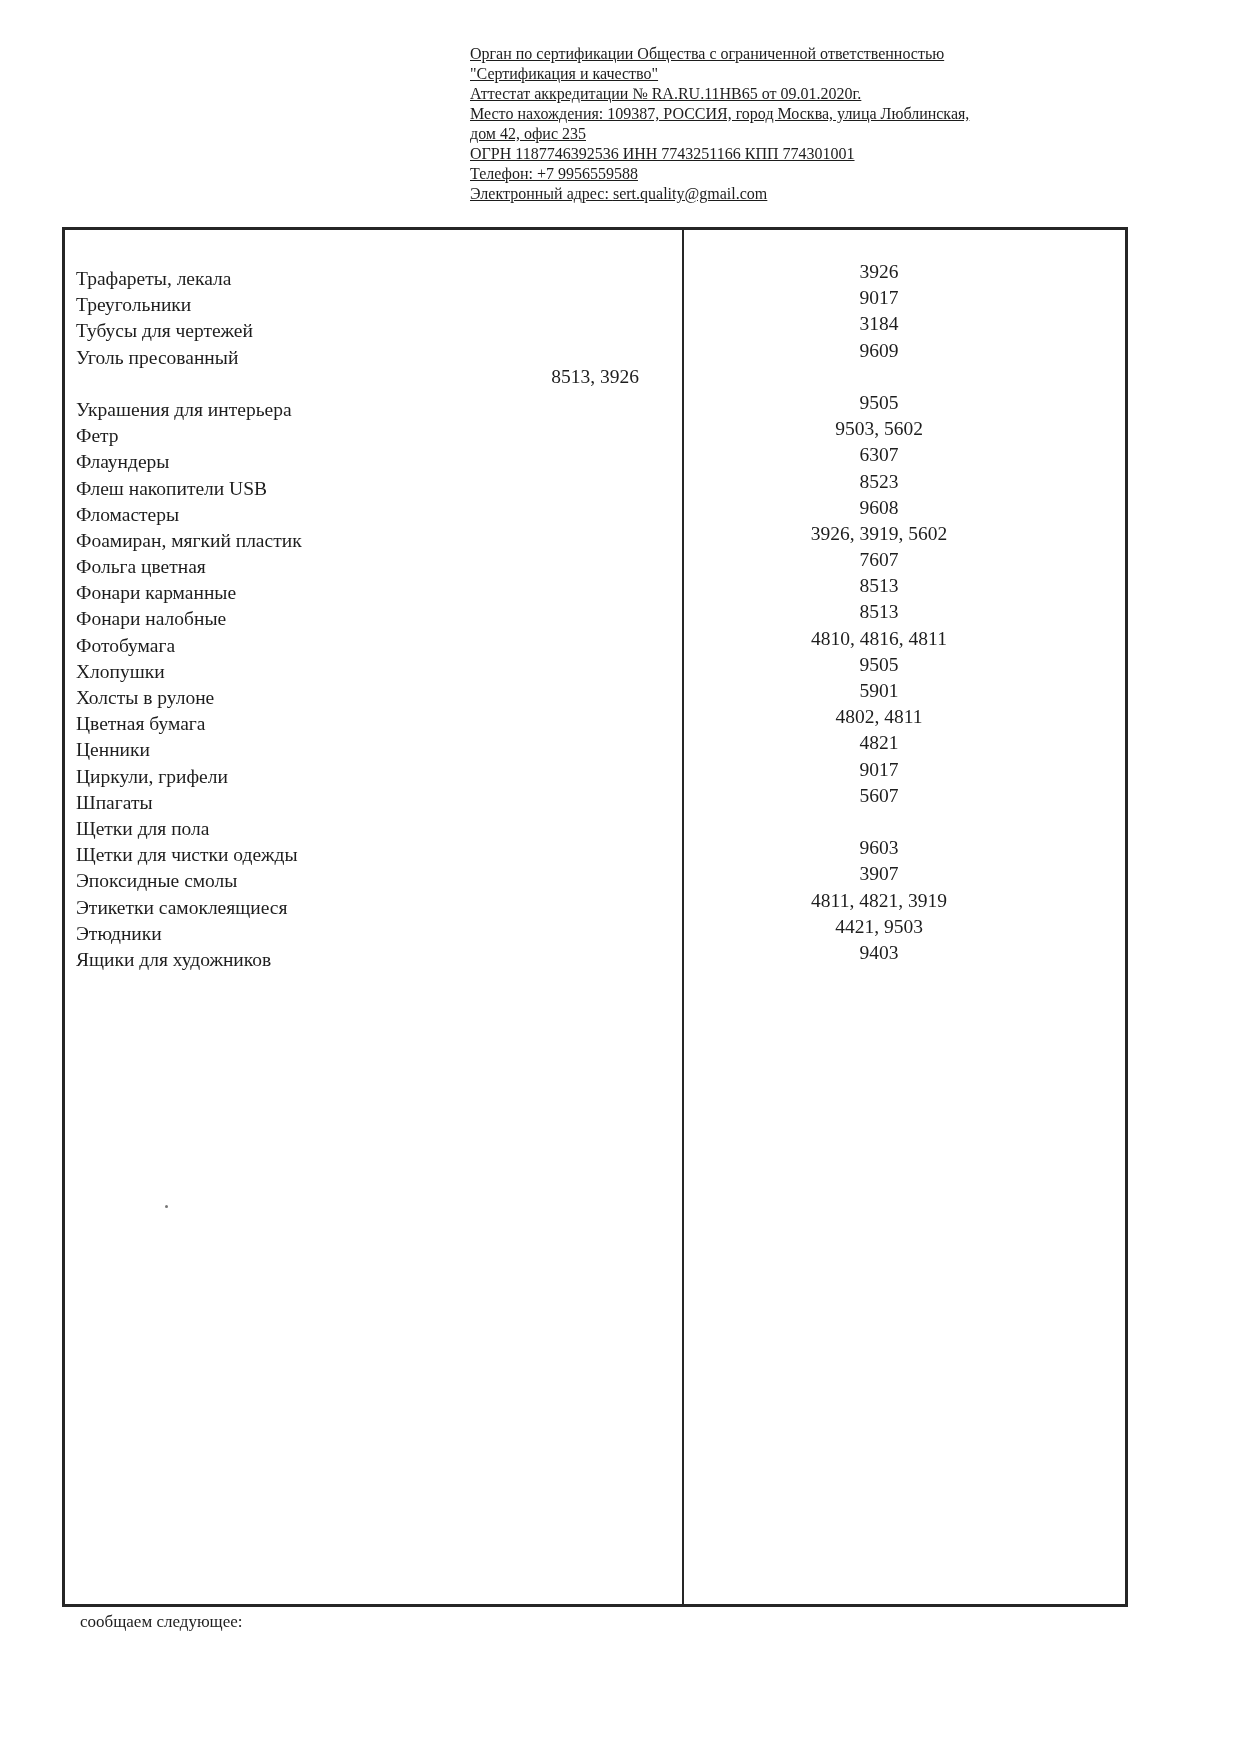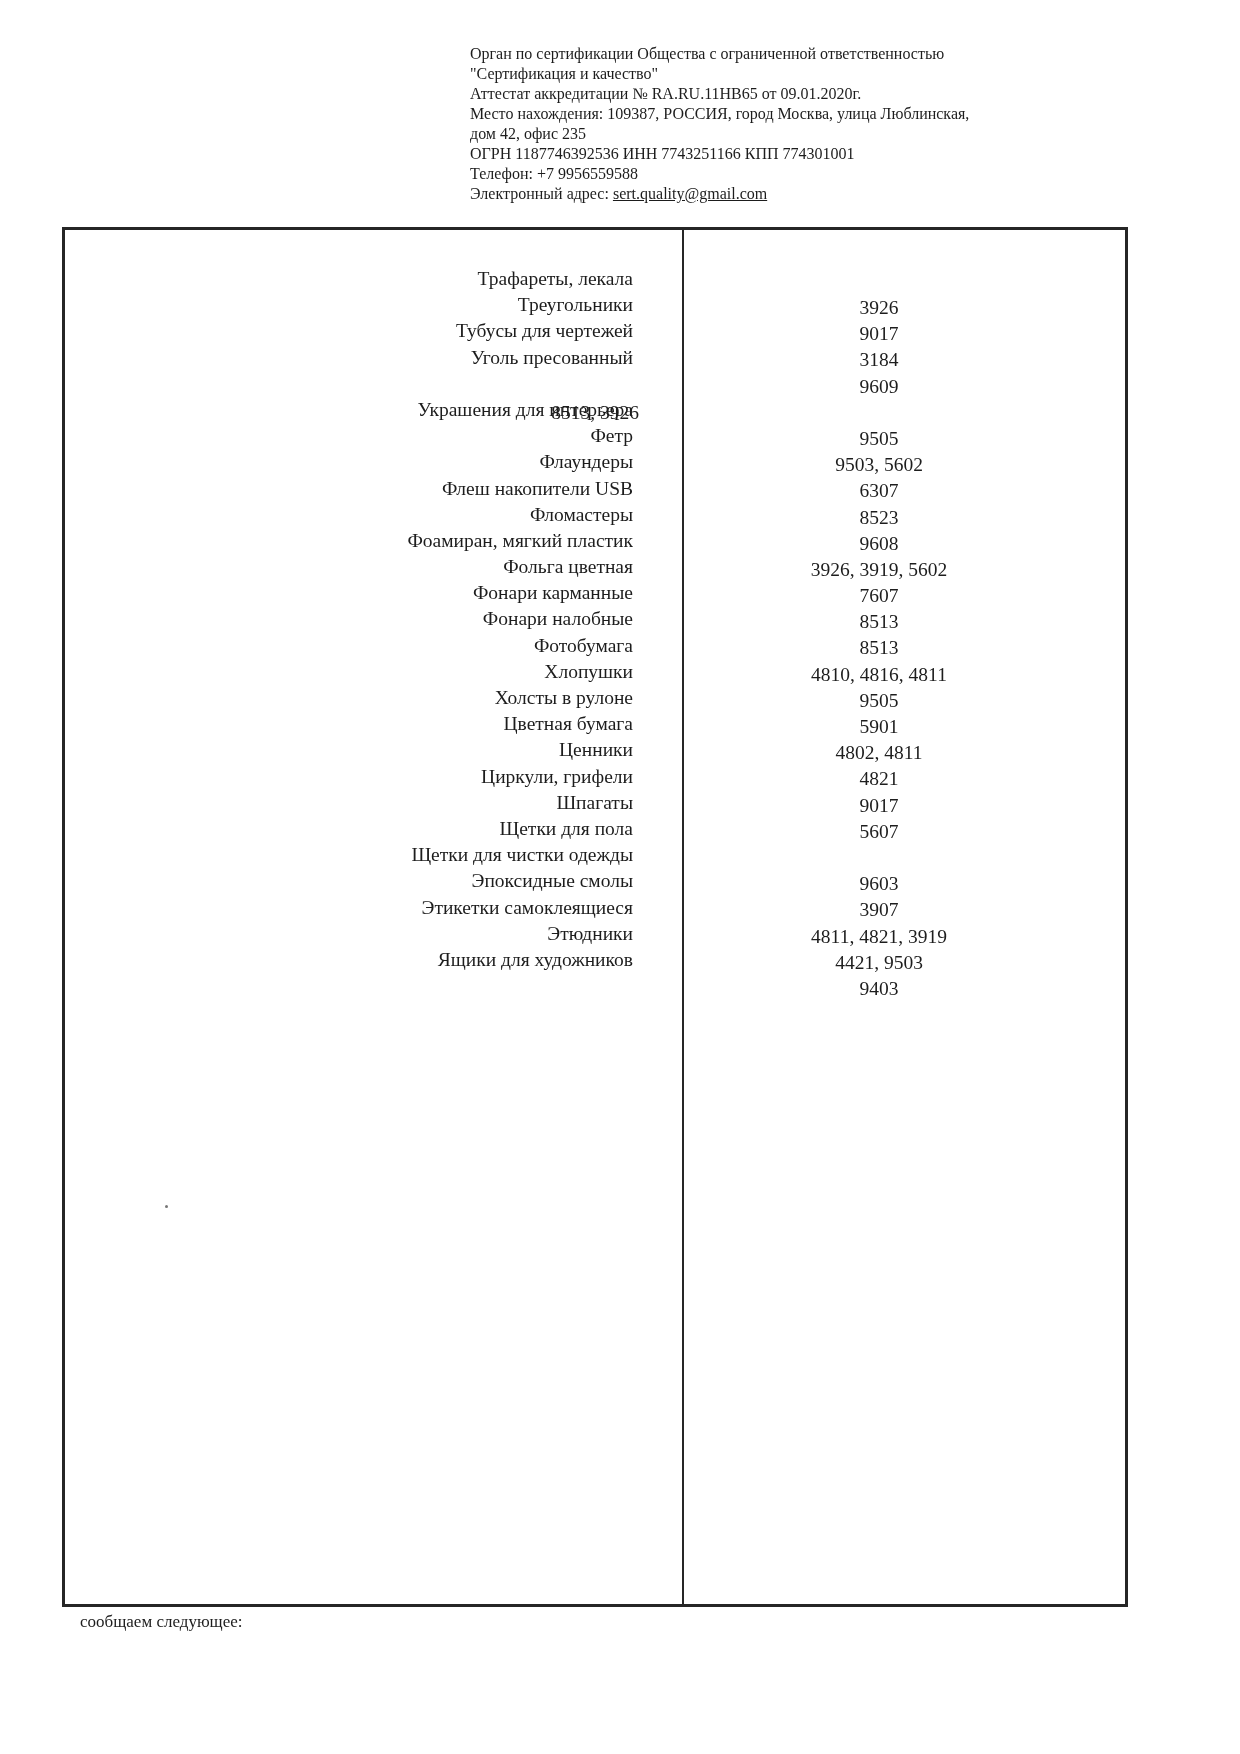--- a/index.html
+++ b/index.html
@@ -15,21 +15,21 @@
     overflow: hidden;
   }
   .header-block {
     position: absolute;
     left: 470px;
     top: 44px;
     width: 600px;
     font-size: 16px;
     line-height: 20px;
   }
-  .header-line { white-space: nowrap; }
+  .header-line { white-space: nowrap; text-decoration: underline; }
   .email { text-decoration: underline; }
   .table-box {
     position: absolute;
     left: 62px;
     top: 227px;
     width: 1066px;
     height: 1380px;
     border: 3px solid #262626;
   }
   .col-divider {
@@ -50,31 +50,29 @@
     display: flex;
     height: 26.2px;
     align-items: flex-start;
   }
   .cell-name {
     width: 568px;
     padding-left: 11px;
     font-size: 19.5px;
     line-height: 25px;
     white-space: nowrap;
-    text-align: right;
   }
   .cell-codes {
     flex: 1;
     text-align: center;
     font-size: 19.5px;
     line-height: 25px;
     position: relative;
     top: -7px;
     white-space: nowrap;
-    margin-top: 36px;
   }
   .footer-note {
     position: absolute;
     left: 80px;
     top: 1612px;
     font-size: 17px;
   }
   .speck {
     position: absolute;
     left: 165px;

